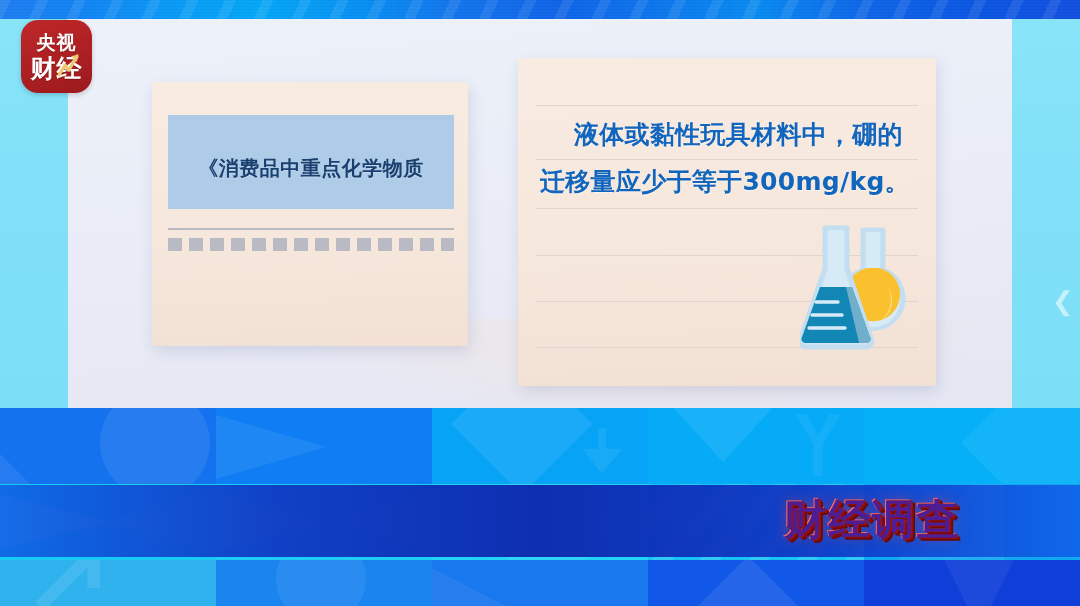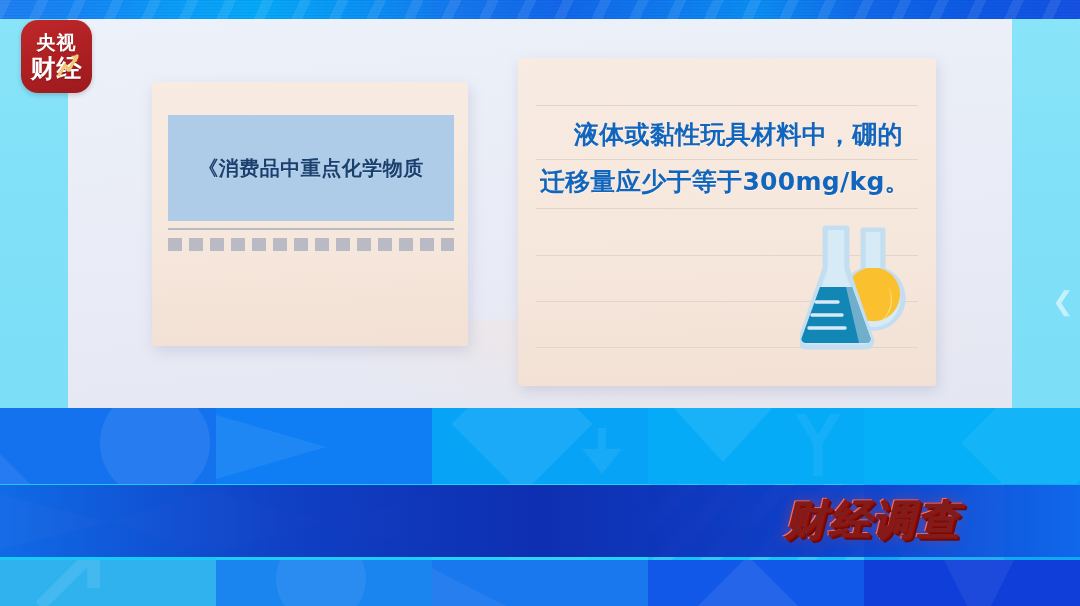--- a/index.html
+++ b/index.html
@@ -78,21 +78,21 @@
   
   .card {
     position:absolute;
     background:linear-gradient(178deg,#f8ebe1 0%,#f6e7dc 60%,#f2e0d4 100%);
     box-shadow:2px 5px 14px rgba(120,125,165,.22);
   }
 
   
   .card-left { left:152px; top:82px; width:316px; height:264px; border-radius:3px; }
   .hl-band {
-    position:absolute; left:16px; top:33px; width:286px; height:106px;
+    position:absolute; left:16px; top:33px; width:286px; height:94px;
     background:#aecbe8;
   }
   .hl-text {
     position:absolute; left:0; top:0; width:286px; height:106px;
     display:flex; flex-direction:column; align-items:center; justify-content:center;
     color:#19406e; font-weight:bold; font-size:20px; line-height:32px;
     letter-spacing:.5px;
     font-family:"DejaVu Sans","Liberation Sans",sans-serif;
     text-shadow:0 1px 0 rgba(255,255,255,.25);
   }
@@ -132,22 +132,22 @@
   .title-band {
     position:absolute; left:0; top:485px; width:1080px; height:72px;
     background:linear-gradient(90deg,
       rgba(13,70,224,.72) 0%, rgba(14,45,190,.88) 26%,
       rgba(12,36,172,.94) 50%, rgba(14,48,196,.88) 76%, rgba(16,76,230,.70) 100%);
   }
   .show-title {
     position:absolute; left:742px; top:488px; width:260px; height:64px;
     display:flex; align-items:center; justify-content:center;
     font-family:"DejaVu Sans","Liberation Sans",sans-serif;
-    font-weight:bold; font-style:italic; font-size:42px; letter-spacing:2px;
-    color:#7f1d1d;
+    font-weight:bold; font-size:42px; letter-spacing:2px;
+    color:#4c1d95;
     text-shadow:
       1px 0 0 #a8130d, 2px 1px 0 #8e0f0a, 3px 2px 0 #7a0c08,
       4px 3px 0 #660906, -1px -1px 0 #ff6a5e, 0 0 14px rgba(255,60,40,.5);
     white-space:nowrap;
   }
 </style>
 </head>
 <body>
 
 <div id="stage">

